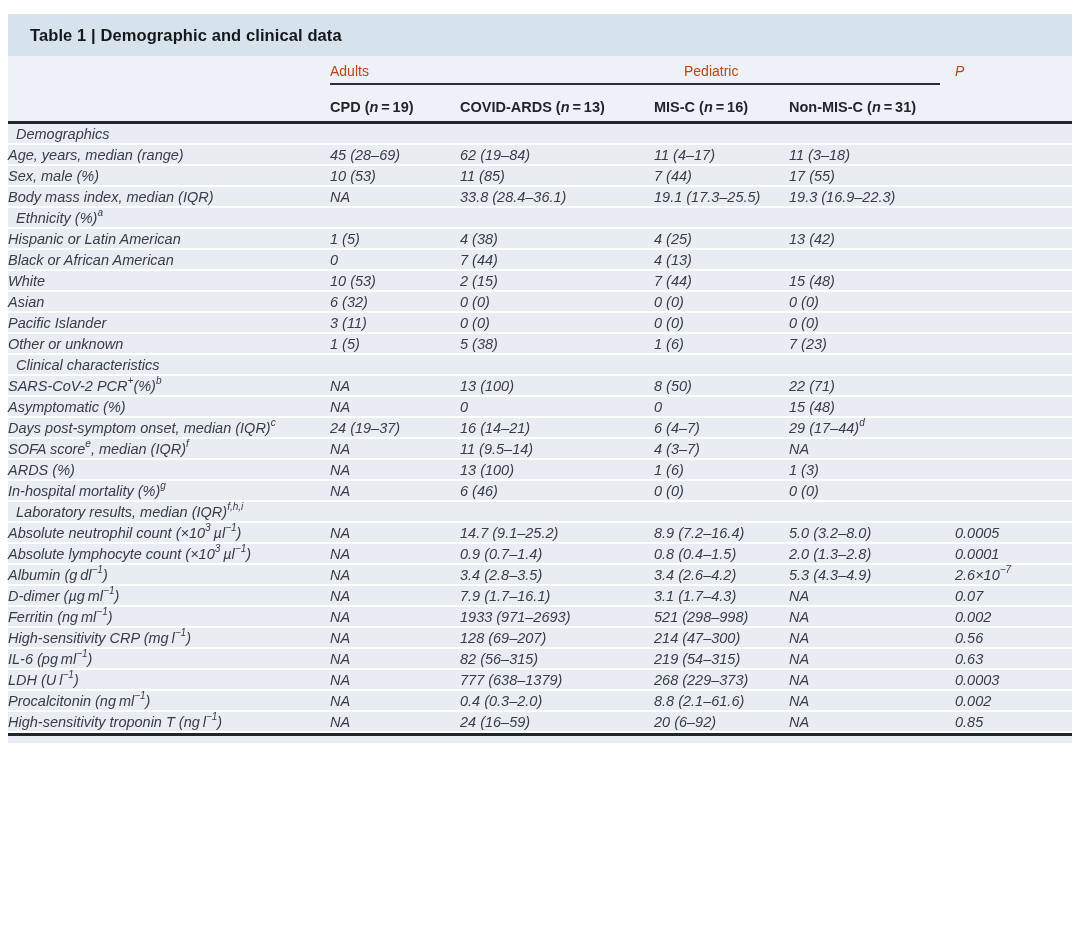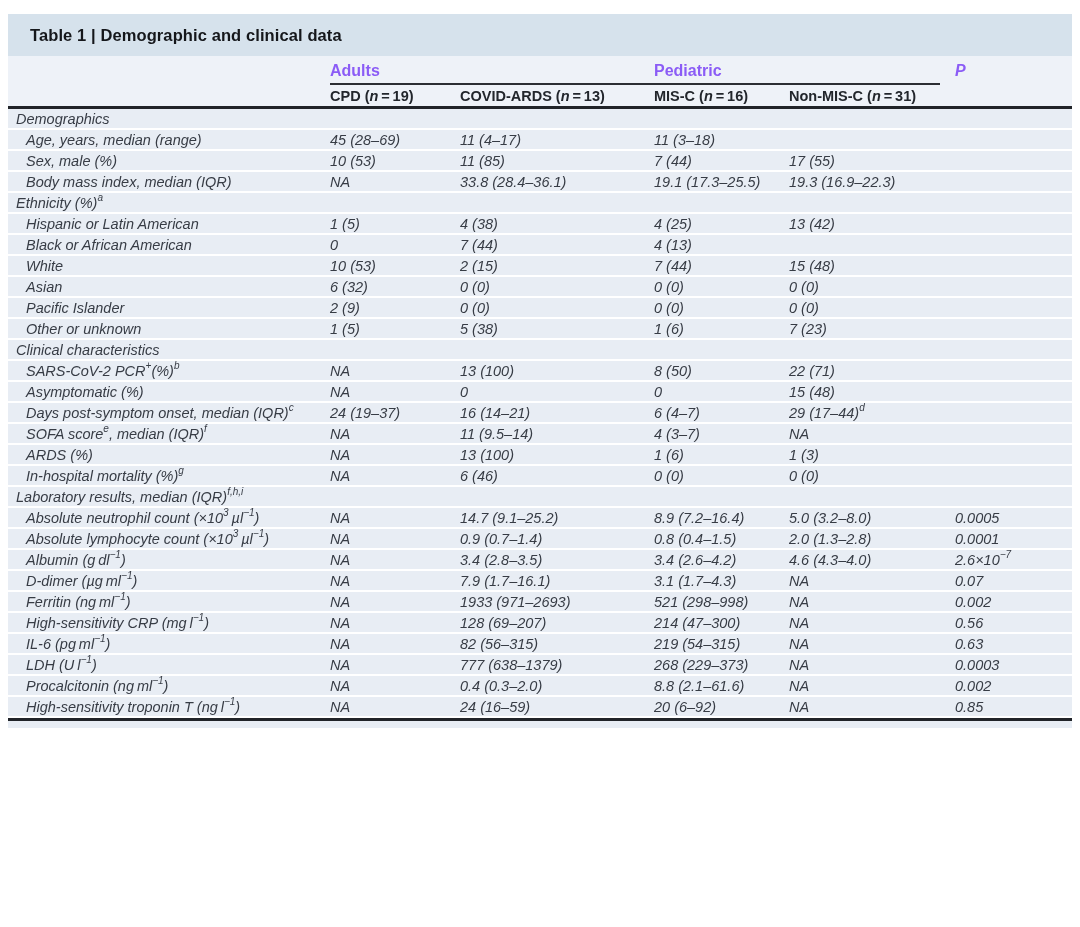--- a/index.html
+++ b/index.html
@@ -10,31 +10,31 @@
   }
   .table-card{position:absolute;left:8px;top:14px;width:1064px;}
 
   .title-bar{height:42px;background:#d6e2ec;display:flex;align-items:center;
     padding-left:22px;box-sizing:border-box;}
   .title-bar .title{font-weight:bold;font-size:16.5px;color:#15171b;letter-spacing:.1px;}
 
   .thead{background:#eef2f8;}
   .row{display:grid;grid-template-columns:318px 130px 194px 135px 166px 121px;}
   .cell{padding-left:4px;display:flex;align-items:center;overflow:hidden;white-space:nowrap;}
-  .label-cell{padding-left:18px;grid-column:1/2;display:flex;align-items:center;white-space:nowrap;}
+  .label-cell{grid-column:1/2;display:flex;align-items:center;white-space:nowrap;}
   .section-label{padding-left:8px;grid-column:1/-1;}
 
   .group-row{height:29px;position:relative;}
-  .group-row .cell{height:100%;font-weight:bold;font-size:16px;color:#8b5cf6;}
+  .group-row .cell{height:100%;font-weight:normal;font-size:14px;color:#c2410c;}
   .adults{grid-column:2/4;}
-  .pediatric{grid-column:4/6;}
+  .pediatric{grid-column:4/6;margin-left:30px;}
   .p-head{grid-column:6/7;font-style:italic;}
   .group-rule{position:absolute;left:322px;width:610px;bottom:0;height:2px;background:#2b2e33;}
 
-  .sub-row{height:21px;font-weight:bold;font-size:14.5px;color:#22262c;}
+  .sub-row{height:28px;font-weight:bold;font-size:14.5px;color:#22262c;margin-top:8px;}
   .it{font-style:italic;font-weight:bold;}
 
   .heavy-rule{height:3px;background:#212429;}
 
   .tbody .row{height:21px;background:#e8edf4;border-bottom:2px solid #ffffff;
     box-sizing:border-box;font-size:14.5px;font-style:italic;}
   .foot-sliver{height:7px;background:#e8edf4;}
 
   sup{font-size:10px;line-height:0;vertical-align:baseline;position:relative;top:-0.45em;}
 </style>
@@ -83,20 +83,21 @@
 
   <div class="heavy-rule"></div>
 
   <div class="tbody">
       <div class="row">
         <div class="label-cell section-label">Demographics</div>
       </div>
       <div class="row">
         <div class="label-cell">Age, years, median (range)</div>
         <div class="cell">45 (28–69)</div>
+        <div class="cell">62 (19–84)</div>
         <div class="cell">11 (4–17)</div>
         <div class="cell">11 (3–18)</div>
         <div class="cell"></div>
       </div>
       <div class="row">
         <div class="label-cell">Sex, male (%)</div>
         <div class="cell">10 (53)</div>
         <div class="cell">11 (85)</div>
         <div class="cell">7 (44)</div>
         <div class="cell">17 (55)</div>
@@ -139,21 +140,21 @@
       <div class="row">
         <div class="label-cell">Asian</div>
         <div class="cell">6 (32)</div>
         <div class="cell">0 (0)</div>
         <div class="cell">0 (0)</div>
         <div class="cell">0 (0)</div>
         <div class="cell"></div>
       </div>
       <div class="row">
         <div class="label-cell">Pacific Islander</div>
-        <div class="cell">2 (9)</div>
+        <div class="cell">3 (11)</div>
         <div class="cell">0 (0)</div>
         <div class="cell">0 (0)</div>
         <div class="cell">0 (0)</div>
         <div class="cell"></div>
       </div>
       <div class="row">
         <div class="label-cell">Other or unknown</div>
         <div class="cell">1 (5)</div>
         <div class="cell">5 (38)</div>
         <div class="cell">1 (6)</div>
@@ -228,21 +229,21 @@
         <div class="cell">0.9 (0.7–1.4)</div>
         <div class="cell">0.8 (0.4–1.5)</div>
         <div class="cell">2.0 (1.3–2.8)</div>
         <div class="cell">0.0001</div>
       </div>
       <div class="row">
         <div class="label-cell">Albumin (g dl<sup>−1</sup>)</div>
         <div class="cell">NA</div>
         <div class="cell">3.4 (2.8–3.5)</div>
         <div class="cell">3.4 (2.6–4.2)</div>
-        <div class="cell">4.6 (4.3–4.0)</div>
+        <div class="cell">5.3 (4.3–4.9)</div>
         <div class="cell">2.6×10<sup>−7</sup></div>
       </div>
       <div class="row">
         <div class="label-cell">D-dimer (µg ml<sup>−1</sup>)</div>
         <div class="cell">NA</div>
         <div class="cell">7.9 (1.7–16.1)</div>
         <div class="cell">3.1 (1.7–4.3)</div>
         <div class="cell">NA</div>
         <div class="cell">0.07</div>
       </div>

